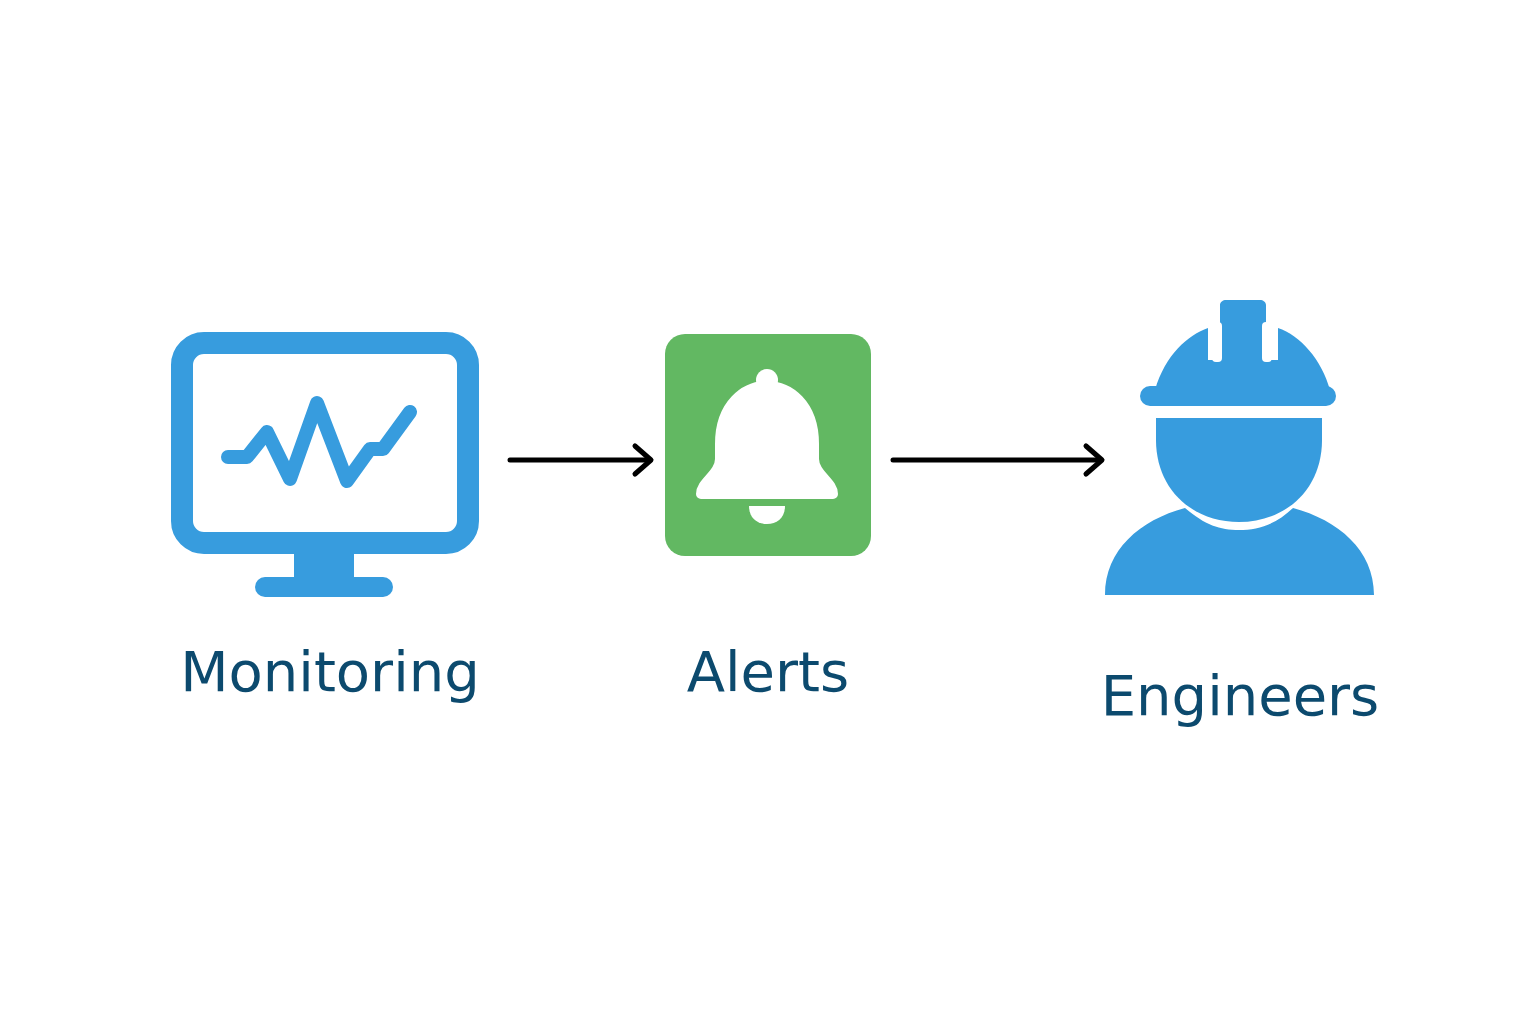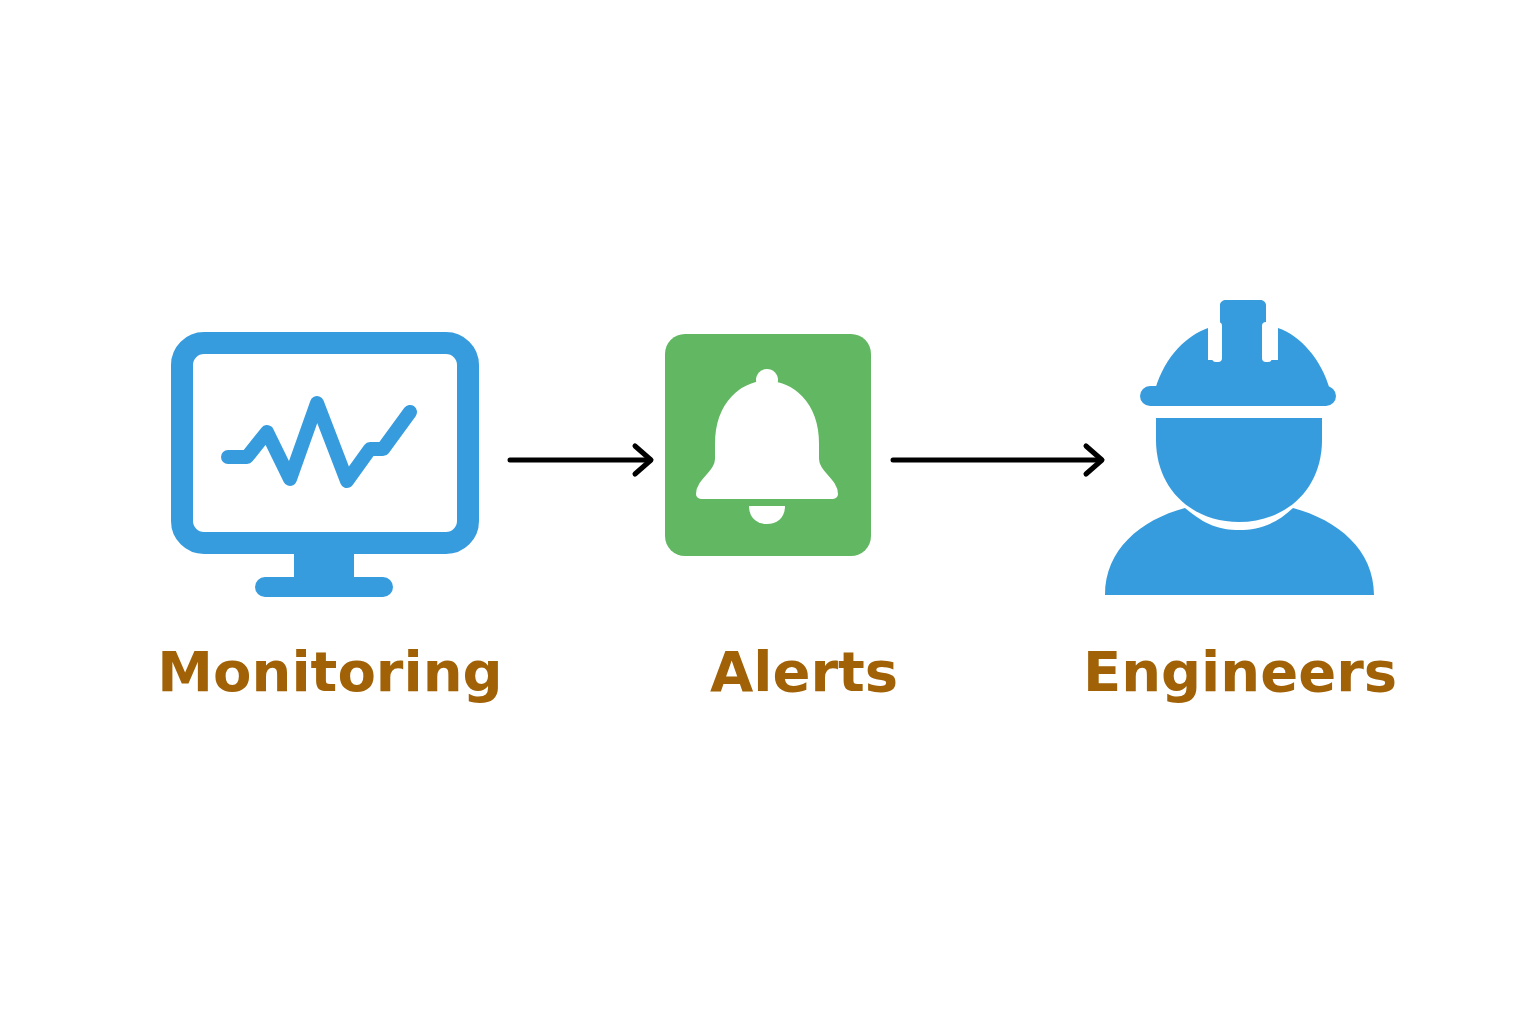--- a/index.html
+++ b/index.html
@@ -1,18 +1,18 @@
 <!DOCTYPE html>
 <html><head>
 <meta charset="utf-8">
 <style>
   html, body { margin:0; padding:0; background:#ffffff; }
   body { width:1536px; height:1024px; position:relative; overflow:hidden; font-family:"DejaVu Sans","Liberation Sans",sans-serif; }
   .node-icon { position:absolute; }
-  .label { position:absolute; text-align:center; font-weight:bold; color:#a16207; font-size:56px; line-height:72px; letter-spacing:0px; }
+  .label { position:absolute; text-align:center; font-weight:normal; color:#0c4a6e; font-size:56px; line-height:72px; letter-spacing:0px; }
   .arrow { position:absolute; }
 </style>
 </head>
 <body>
 
 <svg class="node-icon" style="left:170px;top:332px;" width="310" height="266" viewBox="0 0 310 266">
   <rect x="12" y="11" width="286" height="200" rx="22" ry="22" fill="none" stroke="#379CDE" stroke-width="22"></rect>
   <rect x="124" y="215" width="60" height="38" fill="#379CDE"></rect>
   <rect x="85" y="245" width="138" height="20" rx="10" ry="10" fill="#379CDE"></rect>
   <polyline points="58,125 77,125 97,100 120,147 147,71 177,149 200,117 213,117 240,80" fill="none" stroke="#379CDE" stroke-width="14" stroke-linecap="round" stroke-linejoin="round"></polyline>
@@ -46,18 +46,18 @@
   <rect x="162" y="22" width="10" height="40" rx="4" fill="#ffffff"></rect>
 
   <path d="M56,118 L222,118 L222,140 C222,190 185,222 139,222 C93,222 56,190 56,140 Z" fill="#379CDE"></path>
 
   <path d="M5,295 C5,250 40,220 85,208 C105,225 120,230 139,230 C158,230 175,225 193,208 C238,220 274,250 274,295 Z" fill="#379CDE"></path>
 </svg>
 
 <div class="label" style="left:130px;top:636px;width:400px;">
   <div>Monitoring</div>
 </div>
-<div class="label" style="left:654px;top:636px;width:300px;text-align:center;">
+<div class="label" style="left:618px;top:636px;width:300px;text-align:center;">
   <div>Alerts</div>
 </div>
-<div class="label" style="left:1040px;top:636px;width:400px;">
+<div class="label" style="left:1040px;top:660px;width:400px;">
   <div>Engineers</div>
 </div>
 
 </body></html>

